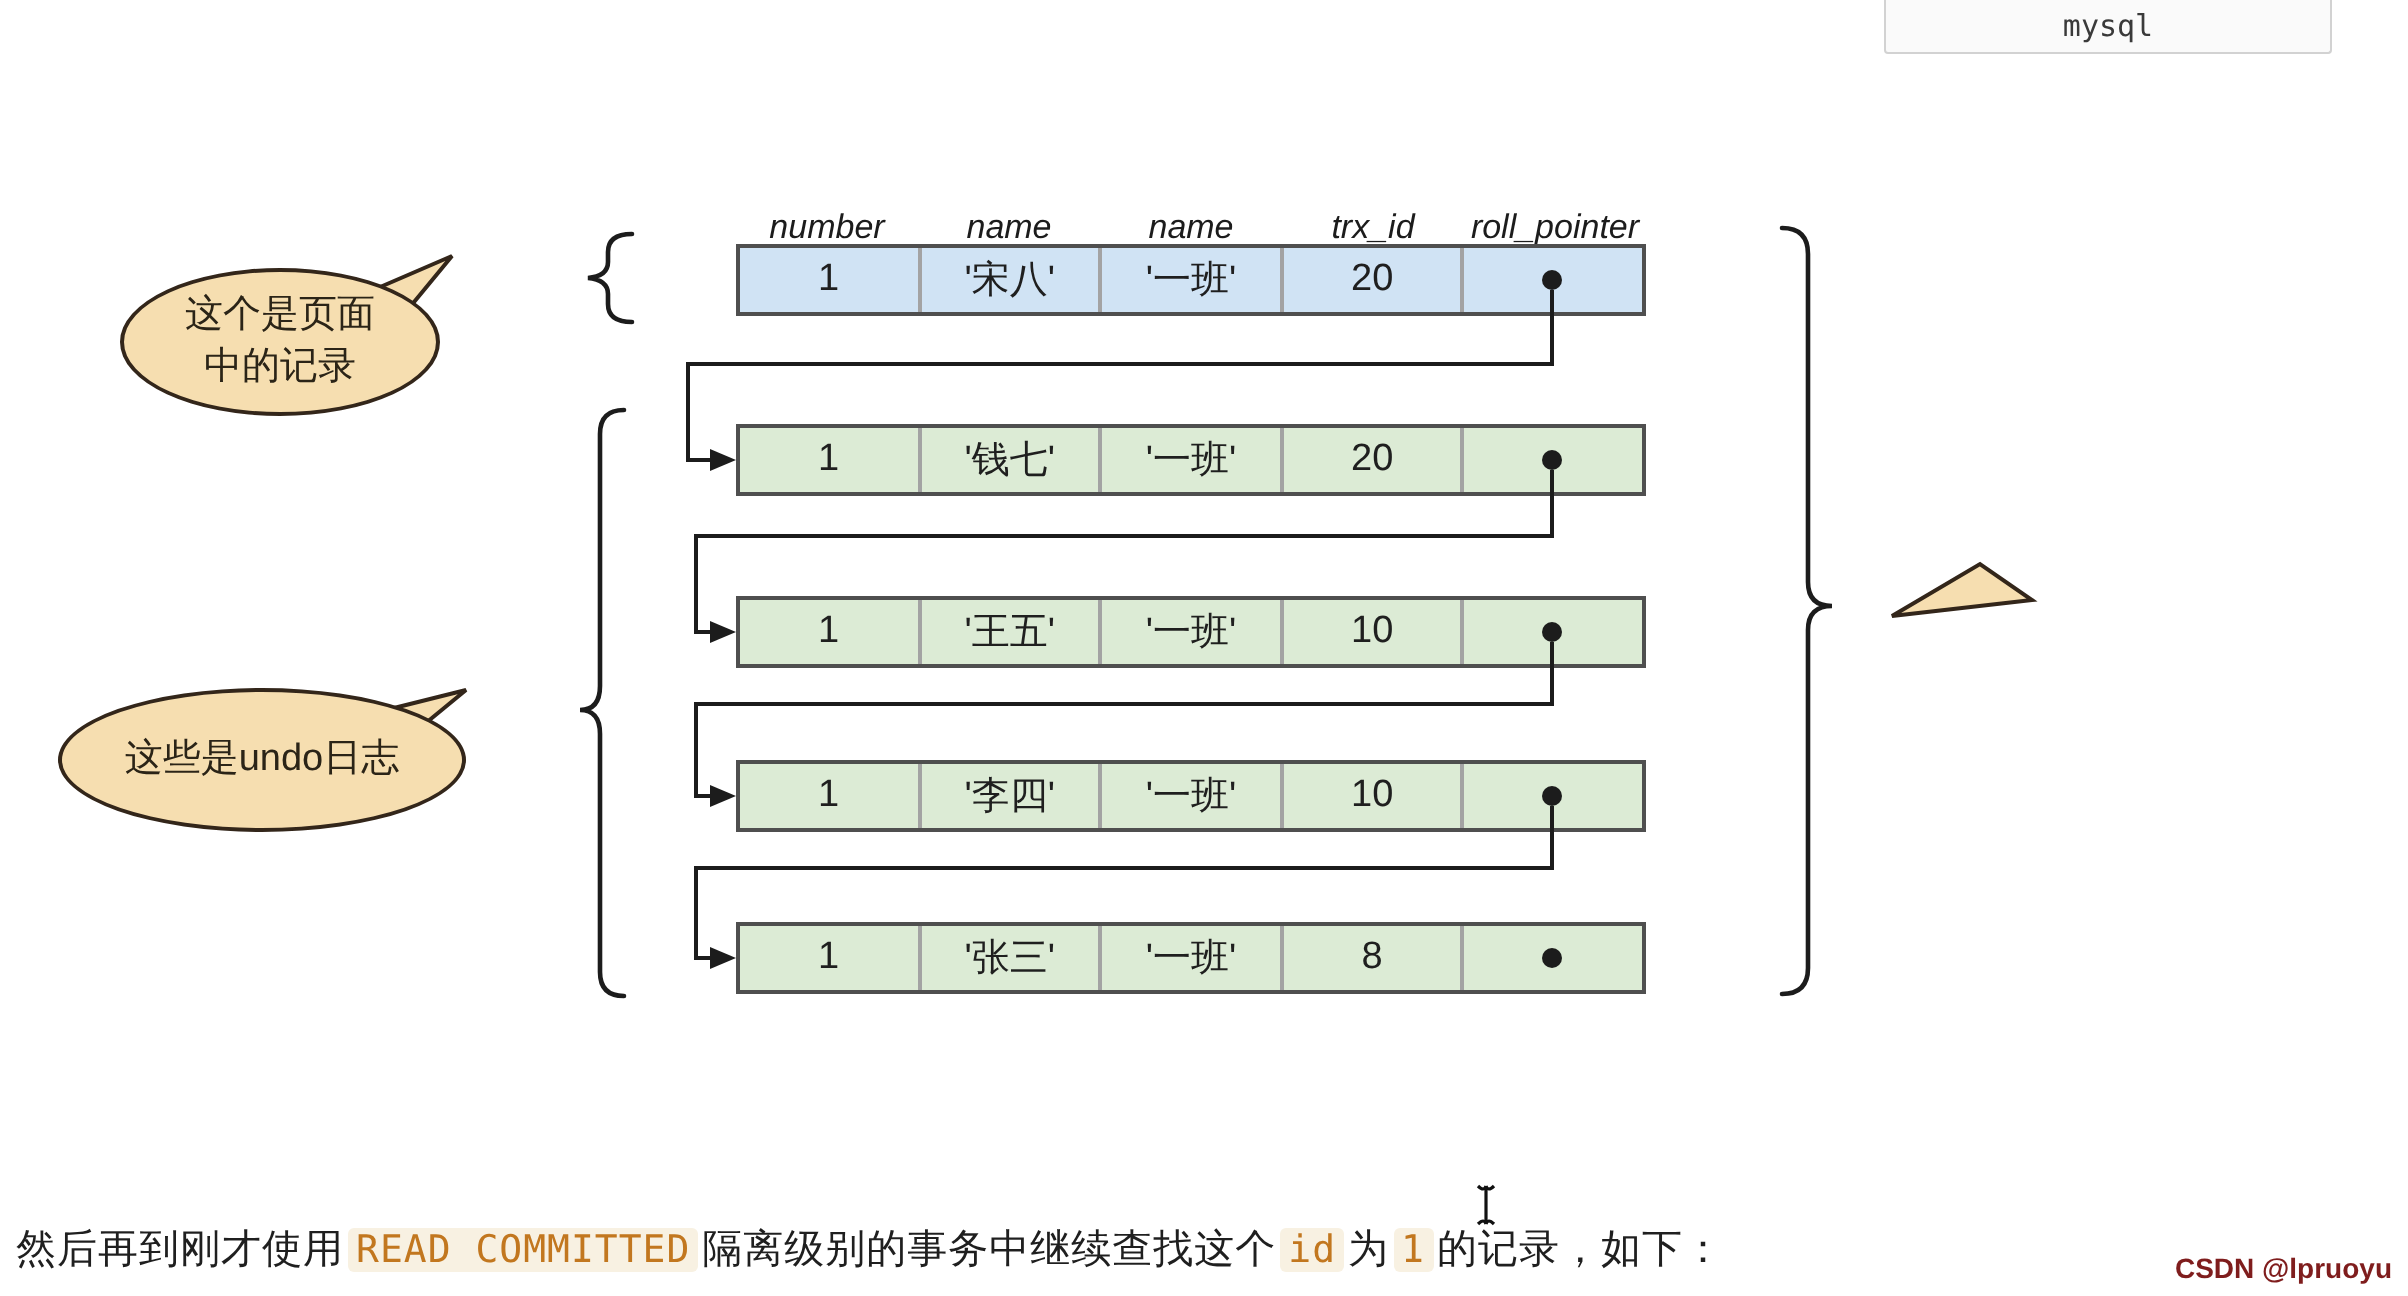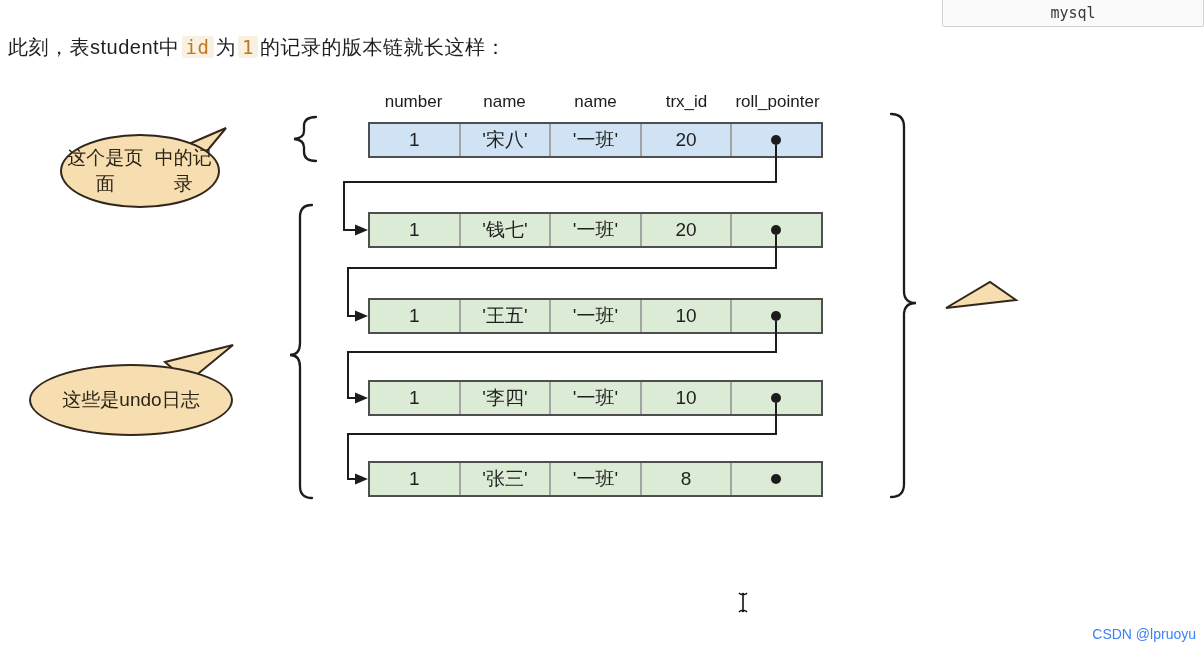--- a/index.html
+++ b/index.html
@@ -4,49 +4,48 @@
 <style>
   html,body{margin:0;padding:0;background:#ffffff;}
   .page{position:relative;width:1204px;height:648px;background:#ffffff;overflow:hidden;
         font-family:"Liberation Sans","DejaVu Sans",sans-serif;color:#1f1f1f;}
   
   .toptext{position:absolute;left:8px;top:14px;font-size:20px;letter-spacing:0.5px;white-space:nowrap;}
   .bottomtext{position:absolute;left:8px;top:591px;font-size:20px;letter-spacing:0.5px;white-space:nowrap;}
   .code{font-family:"DejaVu Sans Mono","Liberation Mono",monospace;color:#c2771f;
         background:#f8f1e2;border-radius:3px;padding:0 4px;margin:0 2px;font-size:19px;}
   
-  .mysql-tab{position:absolute;left:942px;top:0;width:262px;height:27px;background:#fafafa;
+  .mysql-tab{position:absolute;left:942px;top:0;width:224px;height:27px;background:#fafafa;
              border:1px solid #d2d2d2;border-top:none;border-radius:0 0 2px 2px;box-sizing:border-box;
              display:flex;align-items:center;justify-content:center;
              font-family:"DejaVu Sans Mono","Liberation Mono",monospace;font-size:15px;color:#3a3a3a;}
   
-  .thead{position:absolute;left:368px;top:92px;width:455px;height:24px;display:flex;
-         font-size:17px;color:#1c1c1c;}
+  .thead{position:absolute;left:368px;top:104px;width:455px;height:24px;display:flex;
+         font-size:17px;color:#1c1c1c;font-style:italic;}
   .thead span{flex:1;text-align:center;}
   .trow{position:absolute;left:368px;width:455px;height:36px;display:flex;box-sizing:border-box;
         border:2px solid #4f4f4f;font-size:19px;z-index:1;}
   .trow .cell{flex:1;display:flex;align-items:center;justify-content:center;box-sizing:border-box;}
   .trow .cell + .cell{border-left:2px solid #a3a3a3;}
   .page-row{background:#d0e3f4;}
   .undo-row{background:#dcebd5;}
   
   .overlay{position:absolute;left:0;top:0;z-index:2;pointer-events:none;}
   
   .bubble{position:absolute;z-index:3;background:#f6deb0;border:2px solid #33261a;border-radius:50%;
-          display:flex;flex-direction:row;align-items:center;justify-content:center;
+          display:flex;flex-direction:column;align-items:center;justify-content:center;
           text-align:center;font-size:19px;color:#2b2417;line-height:26px;box-sizing:border-box;}
   
-  .watermark{position:absolute;right:8px;bottom:6px;font-size:14px;color:#3b82f6;}
+  .watermark{position:absolute;right:8px;bottom:6px;font-size:14px;color:#7f1d1d;font-weight:bold;}
 </style>
 </head>
 <body>
 
 <div class="page">
 
-  <p class="toptext"><span>此刻，表student中</span><span class="code">id</span><span>为</span><span class="code">1</span><span>的记录的版本链就长这样：</span></p>
 
   <div class="mysql-tab">
     <span>mysql</span>
   </div>
 
   <div class="thead">
     <span>number</span>
     <span>name</span>
     <span>name</span>
     <span>trx_id</span>
@@ -126,20 +125,21 @@
       <path d="M739 593 Q742 596 743 593 M743 593 Q744 596 747 593"></path>
       <path d="M743 594 V611"></path>
       <path d="M739 612 Q742 609 743 612 M743 612 Q744 609 747 612"></path>
     </g>
   </svg>
 
   <div class="bubble" style="left:60px;top:134px;width:160px;height:74px;">
     <div>这个是页面</div>
     <div>中的记录</div>
   </div>
-  <div class="bubble" style="left:29px;top:364px;width:204px;height:72px;text-align:center;">
+  <div class="bubble" style="left:29px;top:344px;width:204px;height:72px;text-align:center;">
     <div>这些是undo日志</div>
   </div>
 
+  <p class="bottomtext"><span>然后再到刚才使用</span><span class="code">READ COMMITTED</span><span>隔离级别的事务中继续查找这个</span><span class="code">id</span><span>为</span><span class="code">1</span><span>的记录，如下：</span></p>
 
   <div class="watermark">CSDN @lpruoyu</div>
 
 </div>
 
 </body></html>

